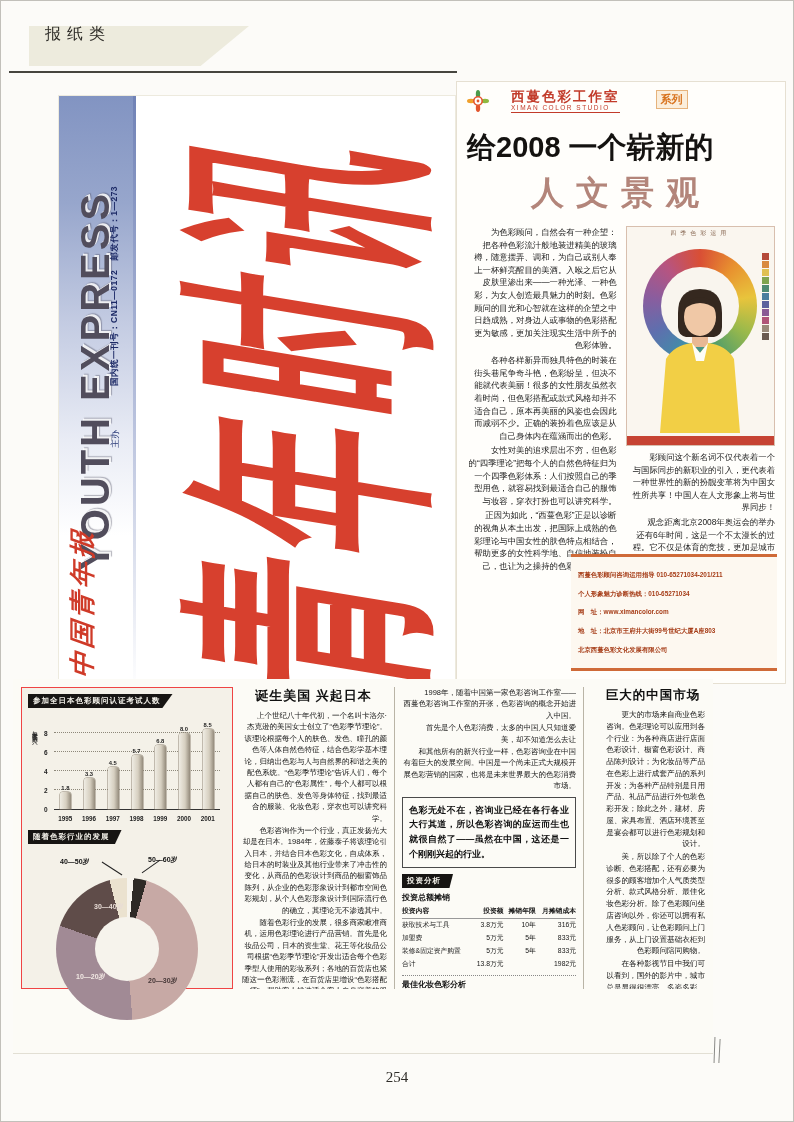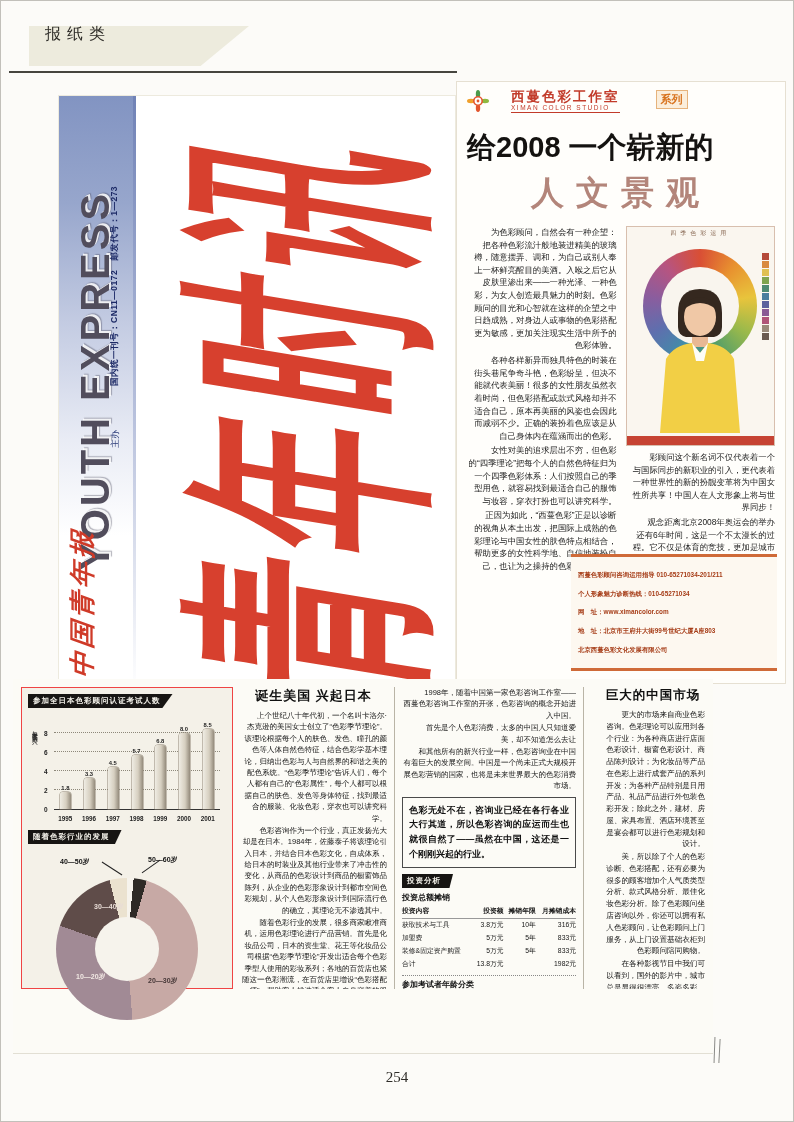--- a/index.html
+++ b/index.html
@@ -301,21 +301,21 @@
                 <td>833元</td>
               </tr>
               <tr>
                 <td>合计</td>
                 <td>13.8万元</td>
                 <td></td>
                 <td>1982元</td>
               </tr>
             </tbody>
         </table>
-        <div class="bk-head">参加考试者年龄分类</div>
+        <div class="bk-head">最佳化妆色彩分析</div>
 
       </div>
 
       <div class="col-cn body-text">
         <h4 class="sec-title" style="font-size:12.5px">巨大的中国市场</h4>
         <div>
             <p class="para">更大的市场来自商业色彩咨询。色彩理论可以应用到各个行业：为各种商店进行店面色彩设计、橱窗色彩设计、商品陈列设计；为化妆品等产品在色彩上进行成套产品的系列开发；为各种产品特别是日用产品、礼品产品进行外包装色彩开发；除此之外，建材、房屋、家具布置、酒店环境甚至是宴会都可以进行色彩规划和设计。</p>
             <p class="para">美，所以除了个人的色彩诊断、色彩搭配，还有必要为很多的顾客增加个人气质类型分析、款式风格分析、最佳化妆色彩分析。除了色彩顾问坐店咨询以外，你还可以拥有私人色彩顾问，让色彩顾问上门服务，从上门设置基础衣柜到色彩顾问陪同购物。</p>
             <p class="para">在各种影视节目中我们可以看到，国外的影片中，城市总是显得很漂亮、多姿多彩，而国产影片中的中国城市总是灰灰的、黄黄的。这除了我们国家城市本身的环境不好以外，也和我们的城市规划设计中从来没有色彩的概念有关系。如果将来中国的城市建设中，能在进行城市整体景观设计、街道和社区的设计时加入色彩规划设计，这种状况一定会逐步改观，而这也是色彩咨询业的一个很大的市场机会。</p>
           </div>

